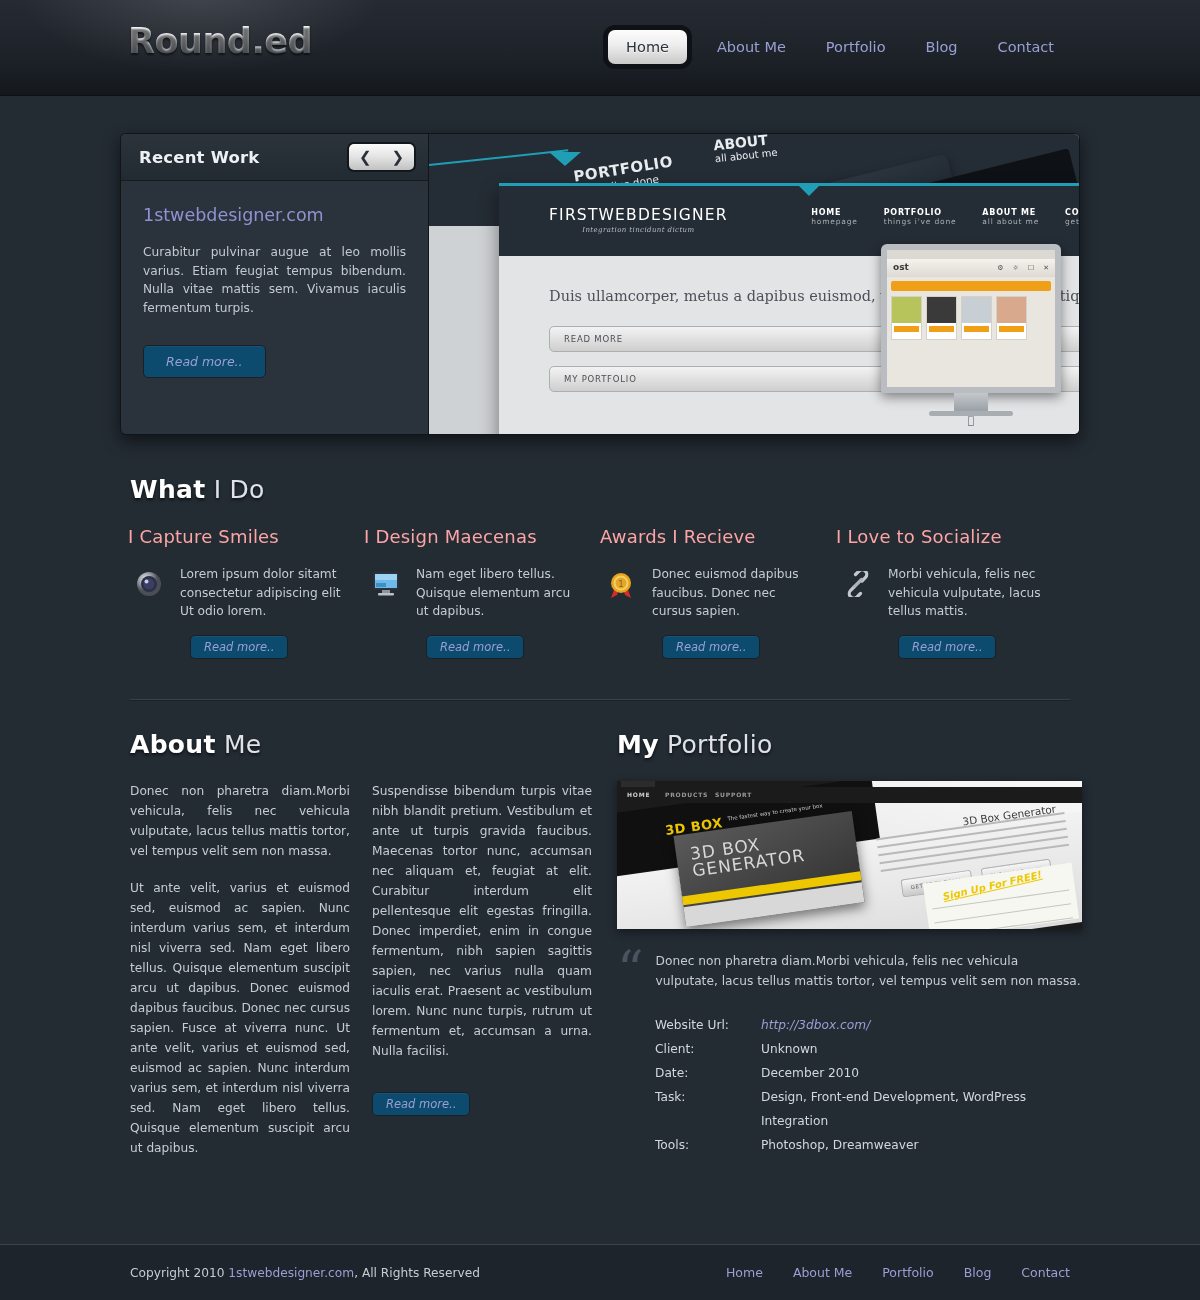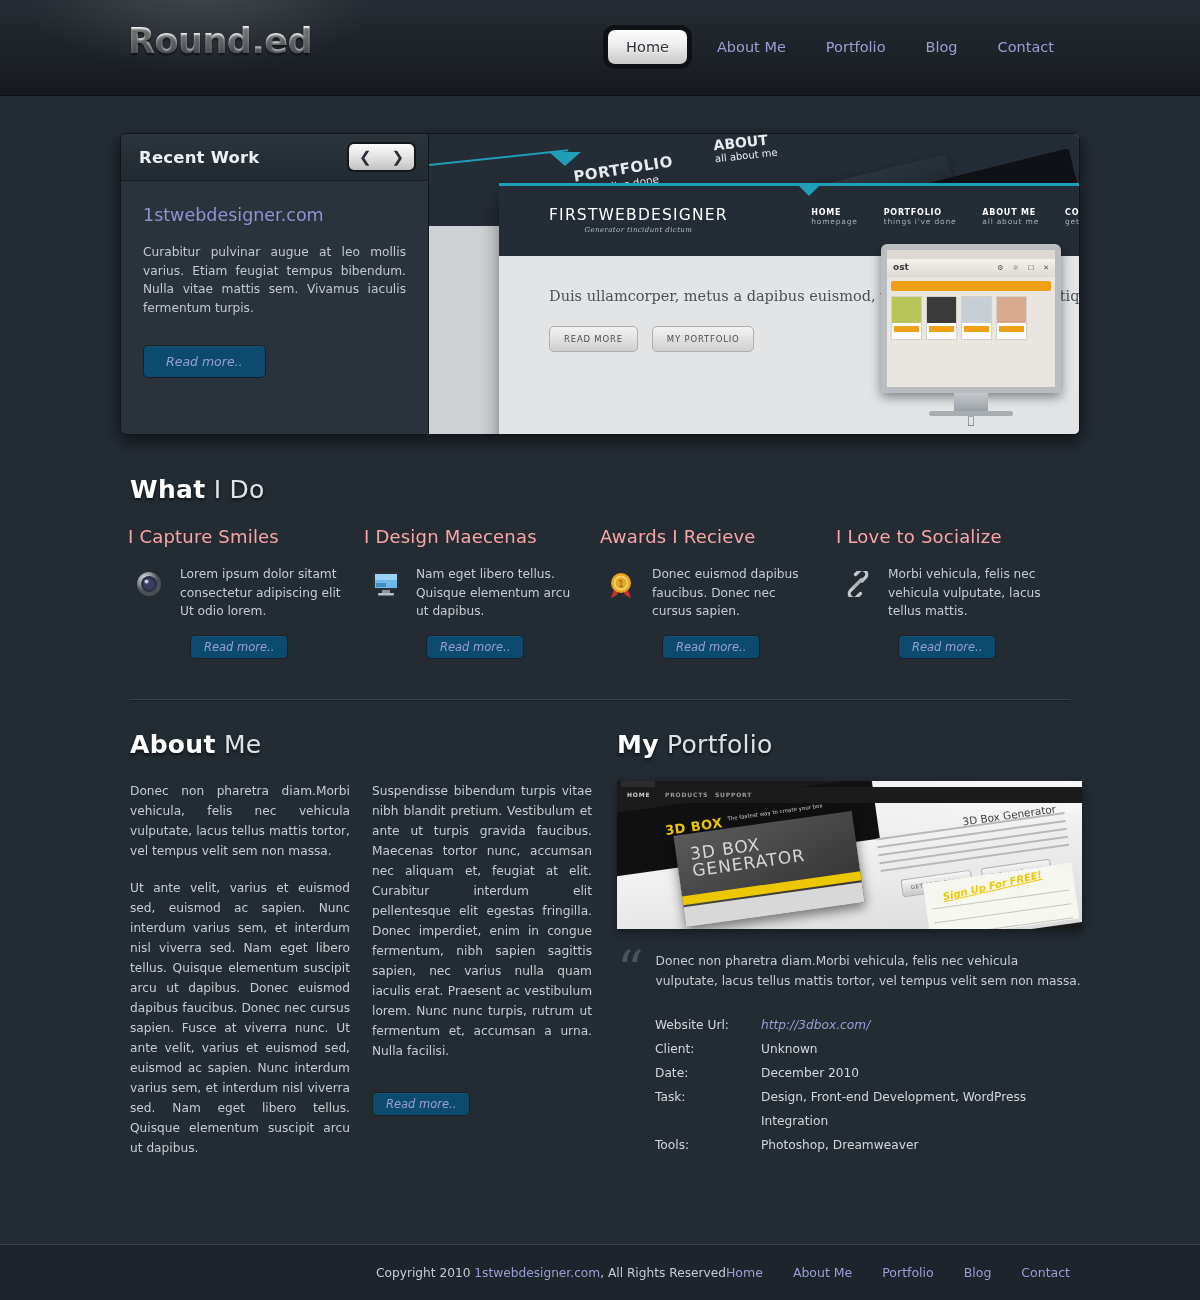--- a/index.html
+++ b/index.html
@@ -104,21 +104,21 @@
   .f-card-tri{ position:absolute; left:300px; top:0px; width:0;height:0;border-left:10px solid transparent;border-right:10px solid transparent;border-top:10px solid #1f9eb5; }
   .f-brand{ position:absolute; left:50px; top:20px; color:#fff; font-size:15.5px; letter-spacing:1.2px; }
   .f-brand em{ display:block; font-size:7px; font-family:"DejaVu Serif", serif; letter-spacing:.4px; color:#b9bec4; margin-top:2px; text-align:center;}
   .f-nav{ position:absolute; right:28px; top:22px; display:flex; gap:26px; }
   .f-nav div{ color:#fff; font-size:8px; letter-spacing:.8px; text-align:left; }
   .f-nav div b{ display:block; font-weight:bold; }
   .f-nav div i{ display:block; font-style:normal; color:#aab0b6; font-size:7.5px; }
   .f-body{ padding:30px 0 0 50px; }
   .f-head{ font-family:"DejaVu Serif", serif; font-size:14.5px; color:#4b5158; line-height:20px; }
   .f-para{ margin-top:12px; width:330px; font-size:6.5px; line-height:14px; color:#8d9299; }
-  .f-btns{ margin-top:20px; display:flex; gap:14px; }
+  .f-btns{ margin-top:20px; display:flex; gap:14px;flex-direction:column; }
   .f-btn{ background:linear-gradient(180deg,#f3f3f3,#cfcfcf); border:1px solid #aeaeae; border-radius:5px; font-size:8.5px; padding:7px 14px; color:#4a4f55; letter-spacing:.8px;}
   .imac{ position:absolute; right:18px; top:110px; width:180px; }
   .imac-screen{ background:#b9bdc1; padding:6px; border-radius:6px 6px 2px 2px; box-shadow:0 4px 12px rgba(0,0,0,.45); }
   .imac-inner{ height:137px; background:#e9e6e0; overflow:hidden; position:relative; }
   .imac-bar{ height:9px; background:#dcd8d2; }
   .imac-bar2{ height:18px; background:linear-gradient(180deg,#f4f2ee,#dedad2); position:relative; }
   .imac-logo{ position:absolute; left:6px; top:3px; font-size:9px; font-weight:bold; color:#3a3a3a; }
   .imac-icons{ position:absolute; right:6px; top:5px; display:flex; gap:9px; font-size:7px; color:#555; }
   .imac-orange{ height:10px; background:#f0a017; margin:4px 4px 0 4px; border-radius:2px; }
   .imac-thumbs{ display:flex; gap:4px; padding:5px 4px; }
@@ -186,21 +186,21 @@
   .meta-row{ display:flex; font-size:12.2px; line-height:24px; color:#d3d8dd; }
   .meta-k{ width:106px; flex:0 0 106px; }
   .meta-v{ flex:1; color:#d3d8dd; }
   .meta-v a{ color:#9a9fd4; font-style:italic; text-decoration:none; }
 
   
   .footer{
     position:absolute; left:0; bottom:0; width:1200px; height:56px;
     background:#1d242b; border-top:1px solid #39414a;
   }
-  .footer-inner{ width:960px; margin:0 auto; height:100%; display:flex; align-items:center; justify-content:flex-end; padding:0 10px; }
+  .footer-inner{ width:960px; margin:0 auto; height:100%; display:flex; align-items:center; justify-content:space-between; padding:0 10px; }
   .copy{ font-size:12.2px; color:#c6ccd2; }
   .copy a{ color:#9a9fd4; text-decoration:none; }
   .fnav{ display:flex; gap:30px; }
   .fnav a{ color:#9a9fd4; font-size:12.5px; text-decoration:none; }
 </style>
 </head>
 <body>
 
 <div class="header">
   <div class="header-inner">
@@ -248,21 +248,21 @@
         <span>ABOUT</span>
         <small>all about me</small>
       </div>
 
       <div class="fz f-card">
         <div class="f-card-top">
           <div class="f-card-rule"></div>
           <div class="f-card-tri"></div>
           <div class="f-brand">
             <span>FIRSTWEBDESIGNER</span>
-            <em>Generator tincidunt dictum</em>
+            <em>Integration tincidunt dictum</em>
           </div>
           <div class="f-nav">
             <div>
                 <b>HOME</b>
                 <i>homepage</i>
               </div>
             <div>
                 <b>PORTFOLIO</b>
                 <i>things i've done</i>
               </div>

